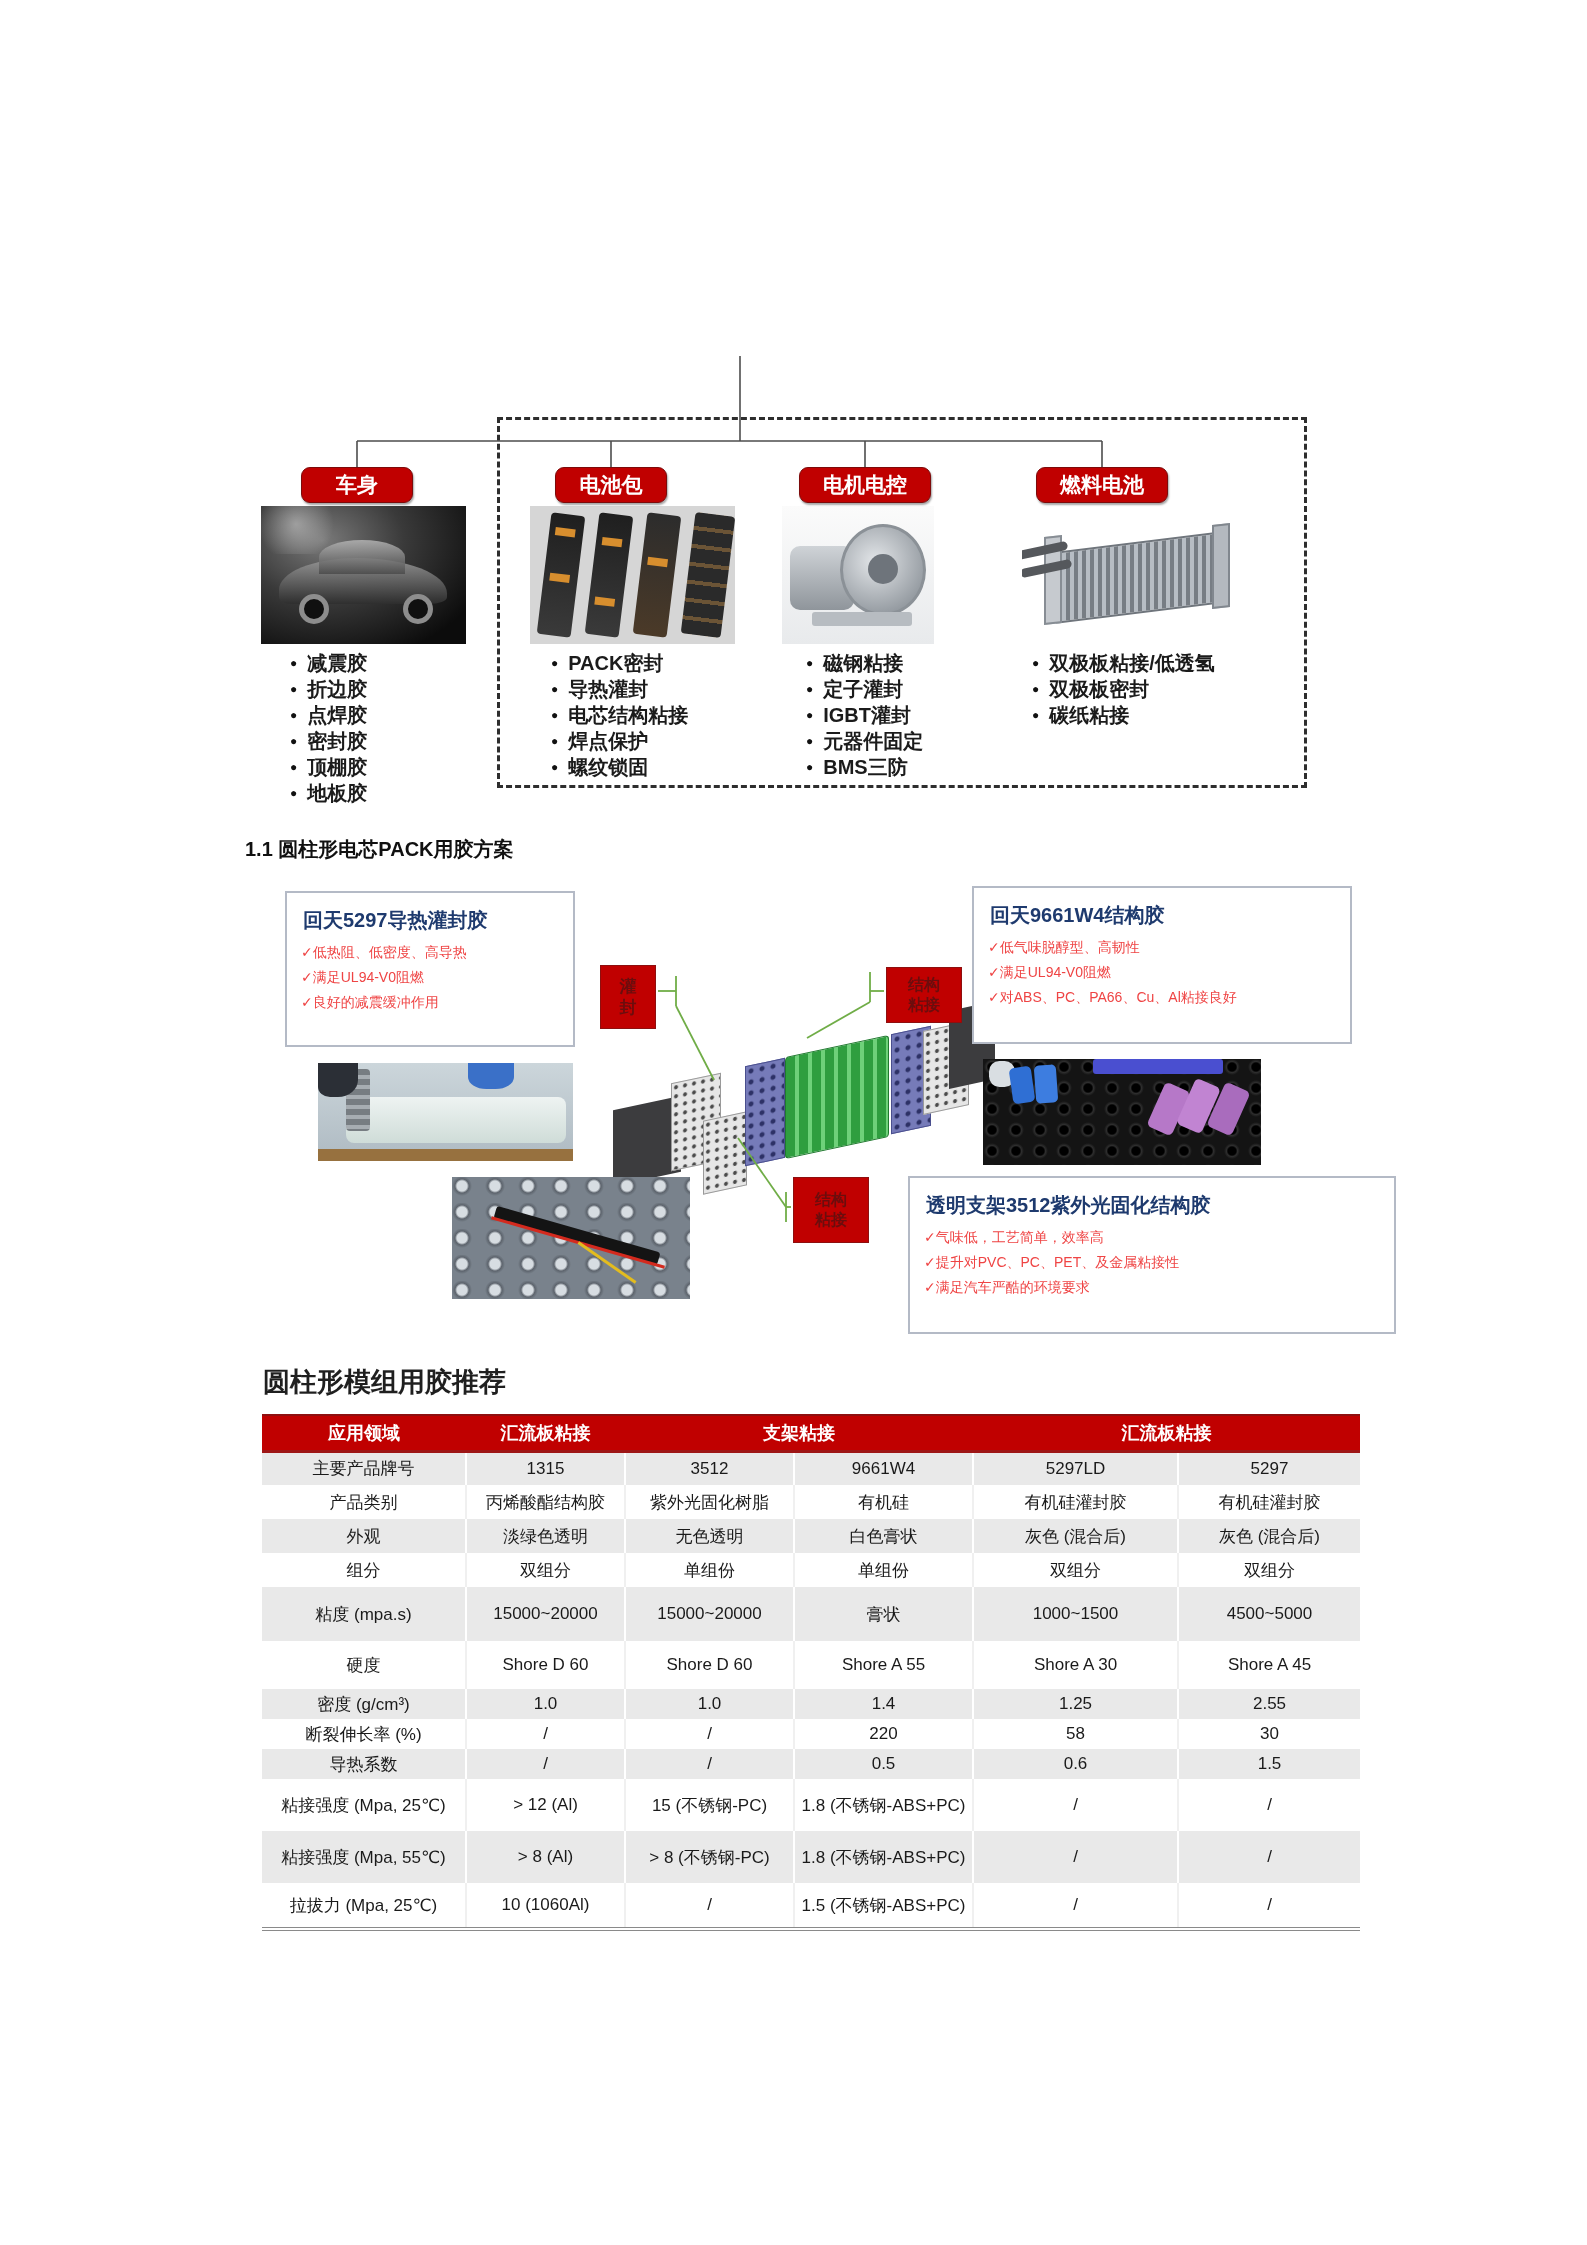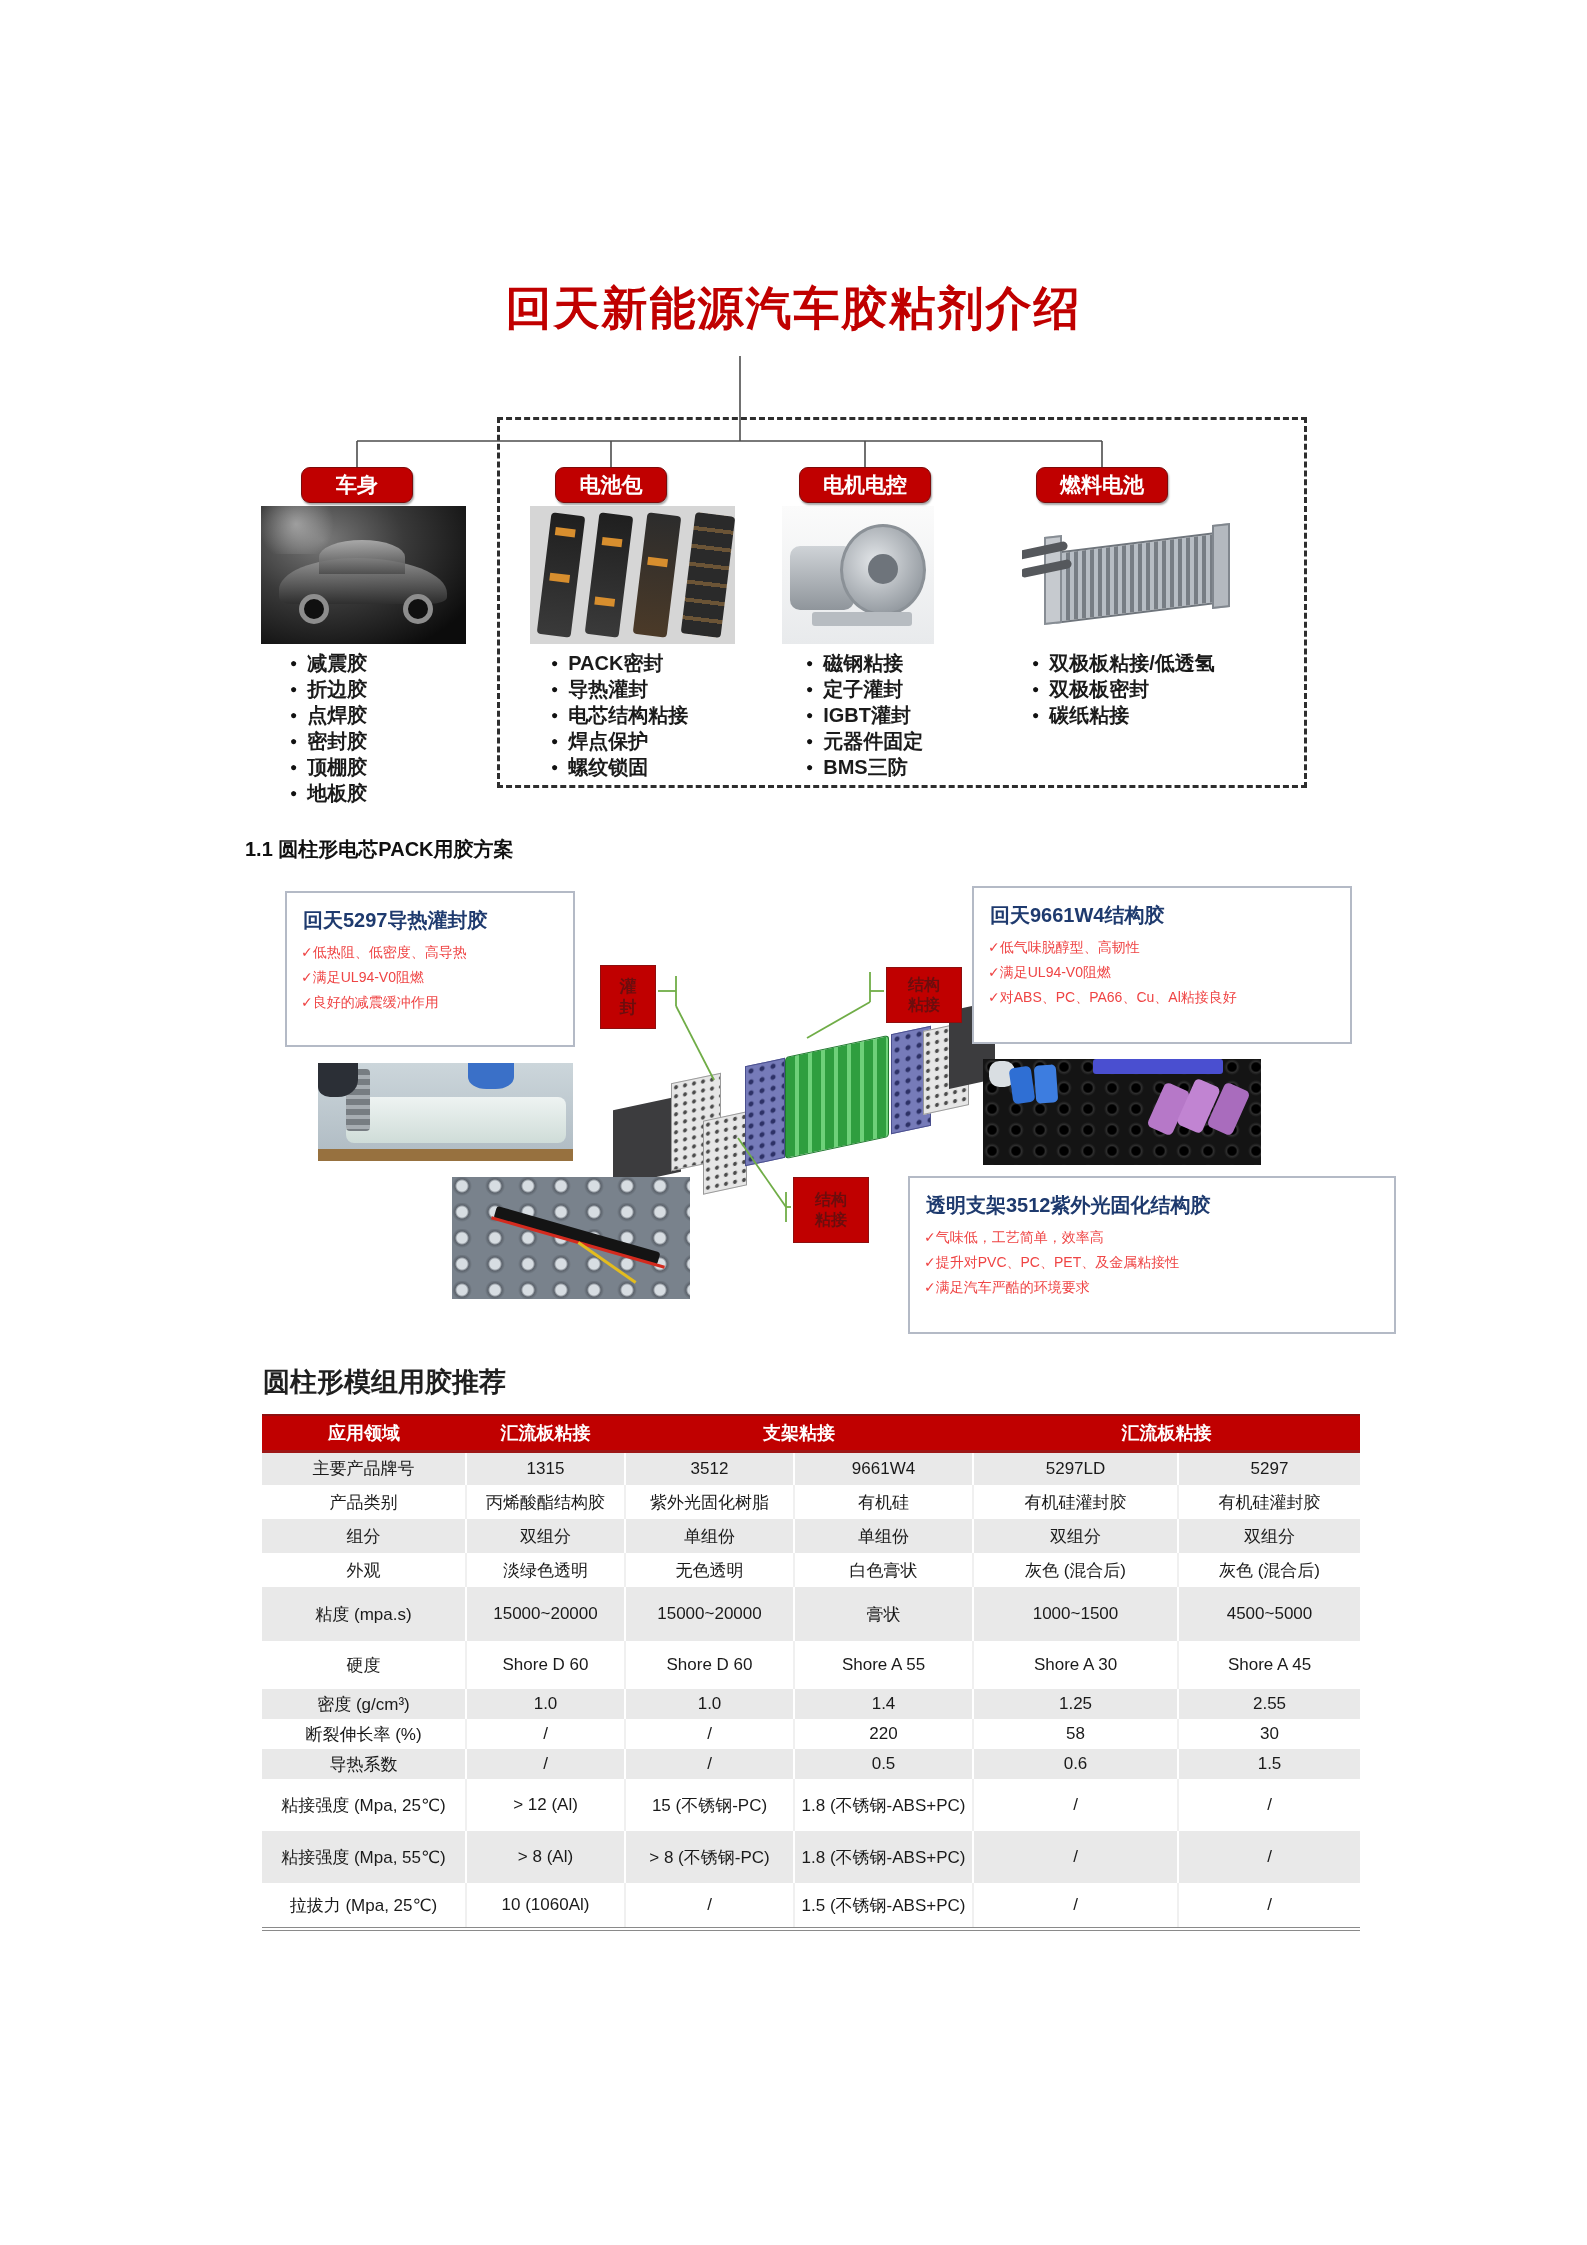--- a/index.html
+++ b/index.html
@@ -159,21 +159,20 @@
   table.spec tbody tr:nth-child(12) { height:46px; }
   table.spec tbody tr:nth-child(odd) td { background:#e9e9e9; }
   table.spec tbody tr:nth-child(odd) td + td { border-left:2px solid #ffffff; }
   table.spec tbody tr:nth-child(even) td + td { border-left:2px solid #f0f0f0; }
 </style>
 </head>
 <body>
 
 <div class="page">
 
-  <h1 class="title">回天新能源汽车胶粘剂介绍</h1>
 
   <svg class="lines" viewBox="0 0 1587 2245">
 
     <g stroke="#4d4d4d" stroke-width="1.6" fill="none">
       <line x1="740" y1="356" x2="740" y2="441"></line>
       <line x1="357" y1="441" x2="1102" y2="441"></line>
       <line x1="357" y1="441" x2="357" y2="467"></line>
       <line x1="611" y1="441" x2="611" y2="467"></line>
       <line x1="865" y1="441" x2="865" y2="467"></line>
       <line x1="1102" y1="441" x2="1102" y2="467"></line>
@@ -421,36 +420,36 @@
         </tr>
         <tr>
           <td>产品类别</td>
           <td>丙烯酸酯结构胶</td>
           <td>紫外光固化树脂</td>
           <td>有机硅</td>
           <td>有机硅灌封胶</td>
           <td>有机硅灌封胶</td>
         </tr>
         <tr>
+          <td>外观</td>
+          <td>淡绿色透明</td>
+          <td>无色透明</td>
+          <td>白色膏状</td>
+          <td>灰色 (混合后)</td>
+          <td>灰色 (混合后)</td>
+        </tr>
+        <tr>
           <td>组分</td>
           <td>双组分</td>
           <td>单组份</td>
           <td>单组份</td>
           <td>双组分</td>
           <td>双组分</td>
         </tr>
         <tr>
-          <td>外观</td>
-          <td>淡绿色透明</td>
-          <td>无色透明</td>
-          <td>白色膏状</td>
-          <td>灰色 (混合后)</td>
-          <td>灰色 (混合后)</td>
-        </tr>
-        <tr>
           <td>粘度 (mpa.s)</td>
           <td>15000~20000</td>
           <td>15000~20000</td>
           <td>膏状</td>
           <td>1000~1500</td>
           <td>4500~5000</td>
         </tr>
         <tr>
           <td>硬度</td>
           <td>Shore D 60</td>

